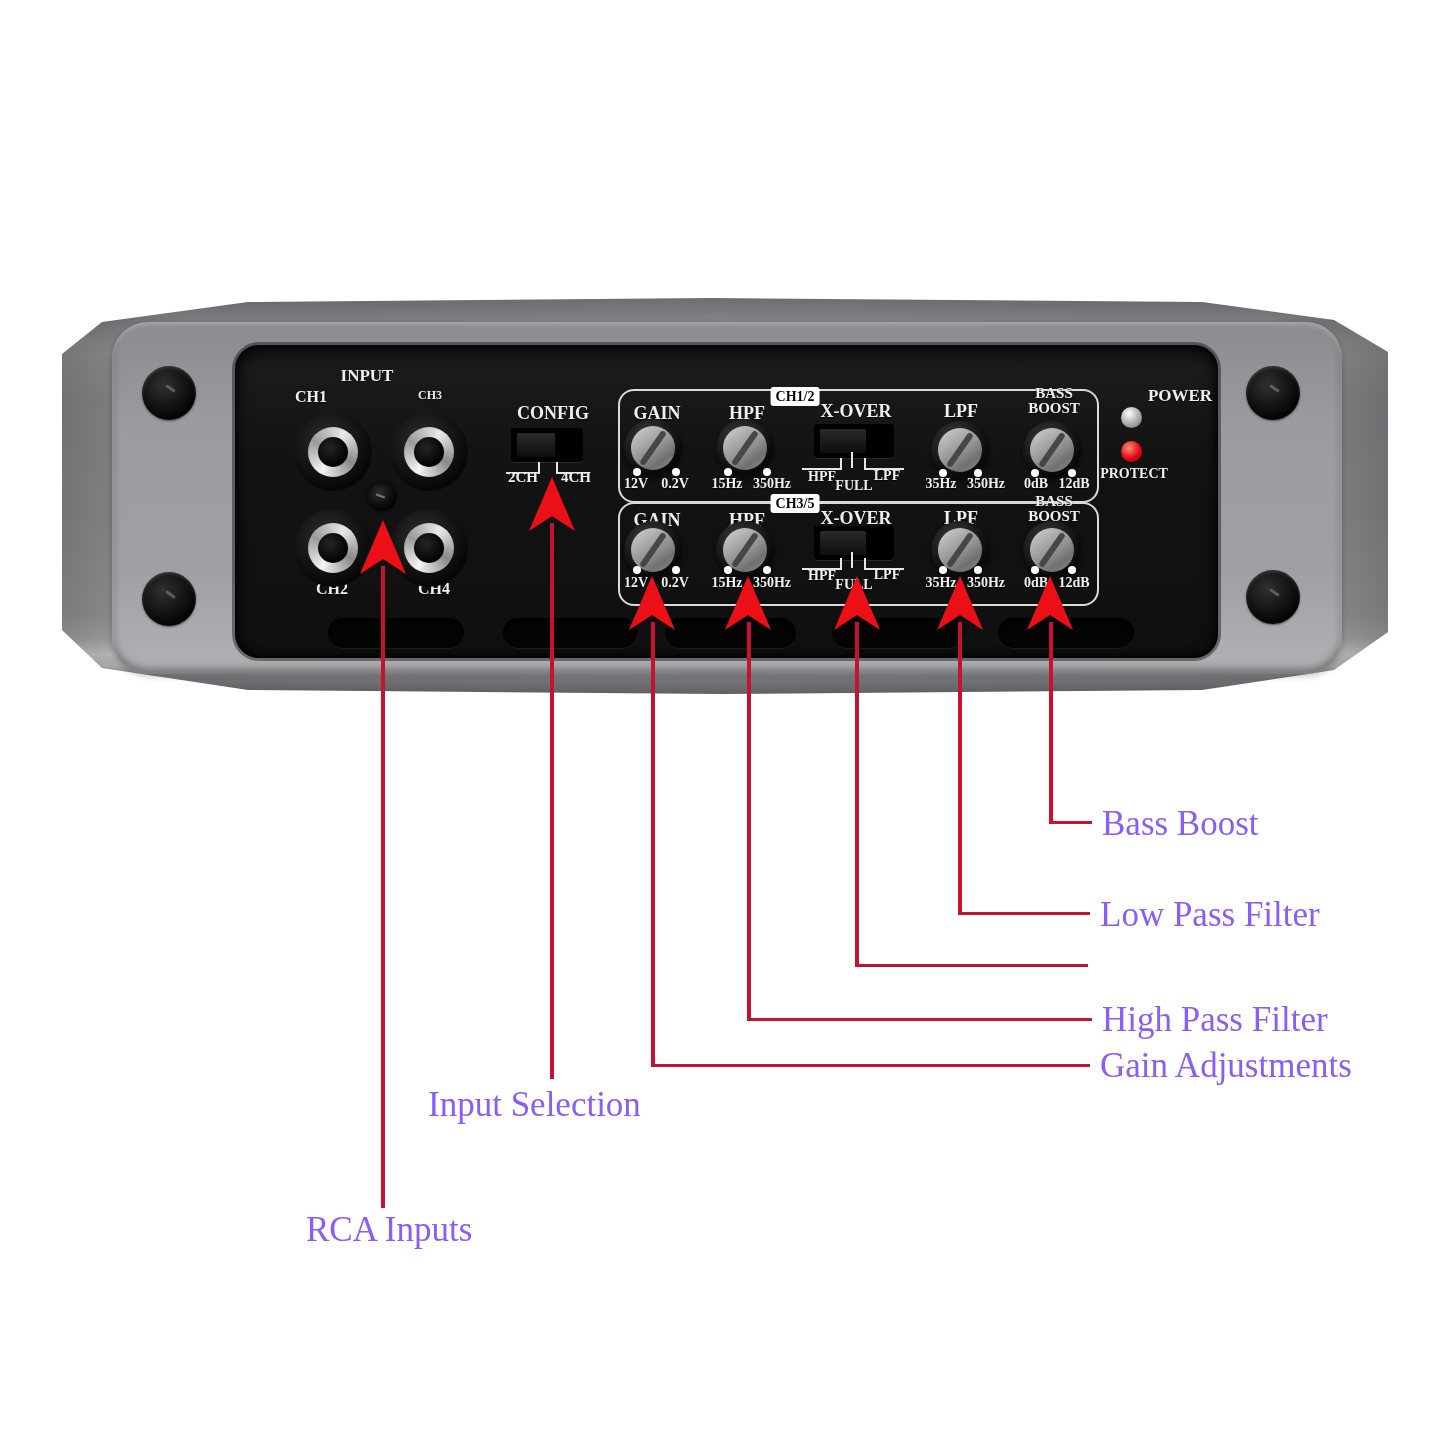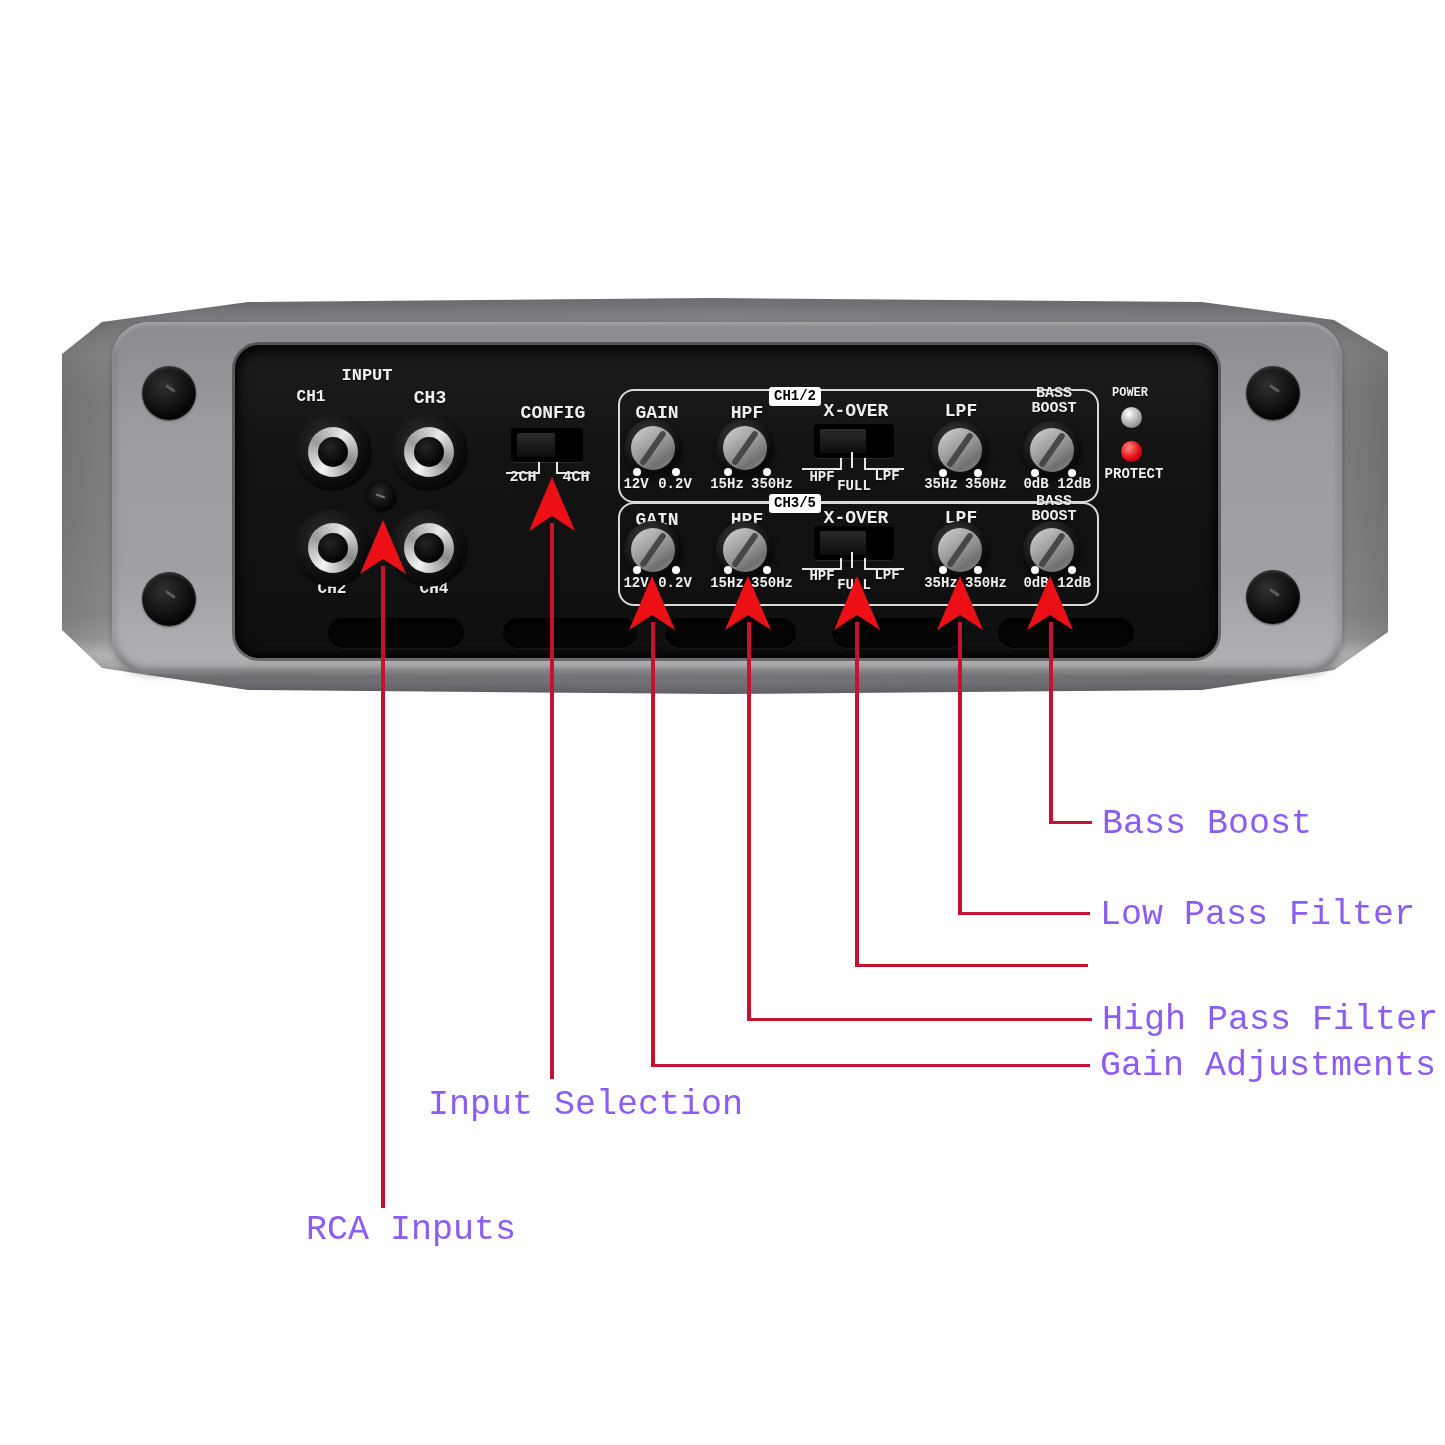--- a/index.html
+++ b/index.html
@@ -1,17 +1,17 @@
 <!DOCTYPE html>
 <html><head>
 <meta charset="utf-8">
 <style>
   html,body{margin:0;padding:0;background:#fff}
   .scene{position:relative;width:1445px;height:1445px;background:#ffffff;overflow:hidden;
-         font-family:Liberation Mono, monospace}
+         font-family:Liberation Serif, serif}
 
   
   .chassis{position:absolute;left:62px;top:298px;width:1326px;height:396px;
     background:linear-gradient(180deg,#66666a 0%,#7b7b7f 5%,#8f8f93 11%,#949498 14%,
       #8d8d91 26%,#919195 55%,#9a9a9e 80%,#aaaaae 86%,#cccccf 90%,#bcbcc0 93%,#747478 96%,#58585c 100%);
     clip-path:polygon(0 56px,40px 24px,186px 4px,650px 0,1140px 4px,1272px 22px,1326px 54px,
       1326px 334px,1272px 372px,1140px 392px,660px 396px,186px 392px,40px 370px,0 332px);}
   .side-shade{position:absolute;inset:0;
     background:linear-gradient(90deg,rgba(0,0,0,.20),rgba(255,255,255,0) 9%,rgba(255,255,255,.05) 50%,
       rgba(255,255,255,0) 91%,rgba(0,0,0,.22));}
@@ -84,21 +84,21 @@
   <div class="recess"></div>
   <div class="panel"></div>
 
   <div class="screw" style="left:142px;top:366px"></div>
   <div class="screw" style="left:142px;top:572px"></div>
   <div class="screw" style="left:1246px;top:366px"></div>
   <div class="screw" style="left:1246px;top:570px"></div>
 
   <div class="ptxt" style="left:367px;top:367px;font-size:17px">INPUT</div>
   <div class="ptxt" style="left:311px;top:389px;font-size:16px">CH1</div>
-  <div class="ptxt" style="left:430px;top:389px;font-size:18px">CH3</div>
+  <div class="ptxt" style="left:430px;top:389px;font-size:12px">CH3</div>
   <div class="ptxt" style="left:332px;top:581px;font-size:16px">CH2</div>
   <div class="ptxt" style="left:434px;top:581px;font-size:16px">CH4</div>
   <div class="jack" style="left:294px;top:413px"></div>
   <div class="jack" style="left:390px;top:413px"></div>
   <div class="jack" style="left:294px;top:509px"></div>
   <div class="jack" style="left:390px;top:509px"></div>
   <div class="mini-screw" style="left:368px;top:483px"></div>
 
   <div class="ptxt" style="left:553px;top:404px;font-size:18px">CONFIG</div>
   <div class="hswitch" style="left:511px;top:428px;width:72px;height:34px"></div>
@@ -182,21 +182,21 @@
   <div class="val" style="left:986px;top:575px">350Hz</div>
 
   <div class="ptxt" style="left:1054px;top:494px;font-size:15px">BASS</div>
   <div class="ptxt" style="left:1054px;top:509px;font-size:15px">BOOST</div>
   <div class="knob" style="left:1023px;top:521px"></div>
   <div class="dot" style="left:1031px;top:566px"></div>
   <div class="dot" style="left:1068px;top:566px"></div>
   <div class="val" style="left:1036px;top:575px">0dB</div>
   <div class="val" style="left:1074px;top:575px">12dB</div>
 
-  <div class="ptxt" style="left:1130px;top:387px;font-size:12px">POWER</div>
+  <div class="ptxt" style="left:1180px;top:387px;font-size:17px">POWER</div>
   <div class="led power" style="left:1121px;top:407px"></div>
   <div class="led protect" style="left:1121px;top:441px"></div>
   <div class="ptxt" style="left:1134px;top:467px;font-size:14px">PROTECT</div>
 
   <div class="slot" style="left:328px;top:618px;width:136px"></div>
   <div class="slot" style="left:503px;top:618px;width:134px"></div>
   <div class="slot" style="left:665px;top:618px;width:131px"></div>
   <div class="slot" style="left:832px;top:618px;width:132px"></div>
   <div class="slot" style="left:998px;top:618px;width:136px"></div>
 

